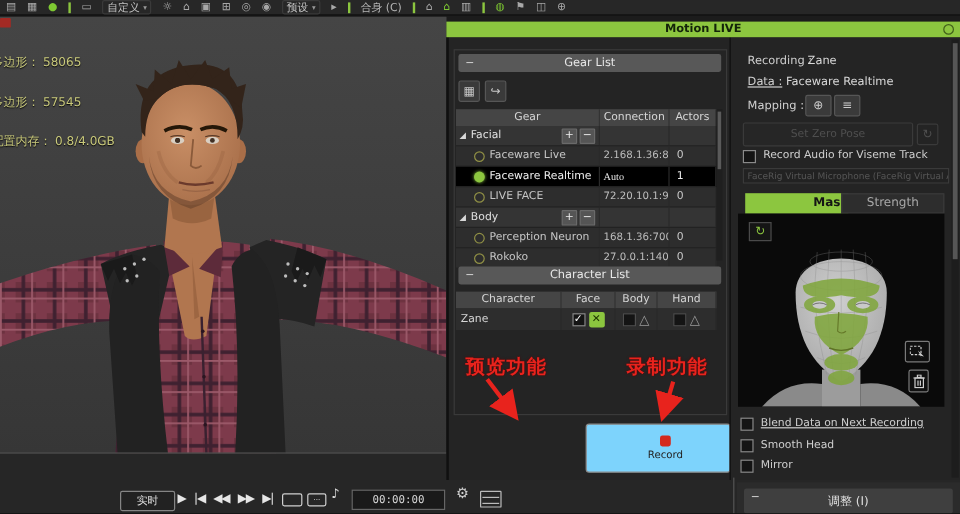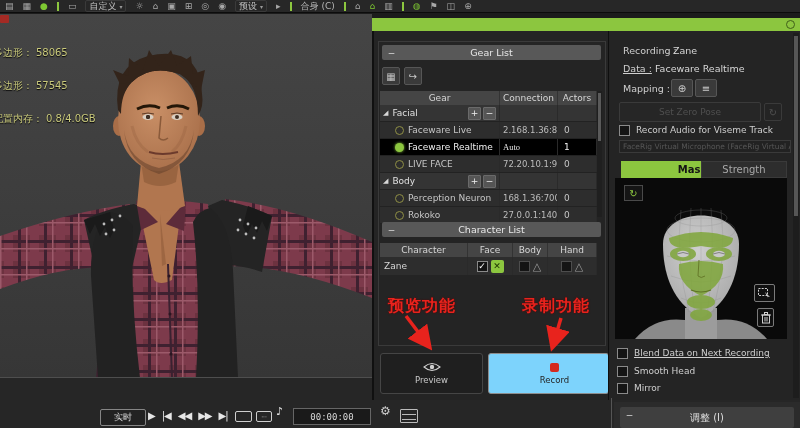--- a/index.html
+++ b/index.html
@@ -275,20 +275,21 @@
       <div>多边形 :  58065</div>
       <div>多边形 :  57545</div>
       <div>配置内存 :  0.8/4.0GB</div>
     </div>
   </div>
 
   <div class="vp-line"></div>
   <div class="bottom-strip"></div>
 
   <div class="ml-titlebar">
+    <div class="ml-title">Motion LIVE</div>
     <span class="tgear"></span>
   </div>
 
   <div class="ml-left">
     <div class="frame"></div>
 
     <div class="sec-header" style="left:8px;top:14px;width:219px;">
       <span class="collapse">−</span>
       <span>Gear List</span>
     </div>
@@ -402,27 +403,20 @@
           <span class="cb dim"></span>
           <span class="tri">△</span>
         </div>
         <div class="c">
           <span class="cb dim"></span>
           <span class="tri">△</span>
         </div>
       </div>
     </div>
 
-    <div class="big-btn btn-preview">
-      <svg width="18" height="10">
-        <path d="M1 5 Q9 -2 17 5 Q9 12 1 5 Z" fill="none" stroke="#cfcfcf" stroke-width="1.1"></path>
-        <circle cx="9" cy="5" r="2.2" fill="#cfcfcf"></circle>
-      </svg>
-      <span>Preview</span>
-    </div>
     <div class="big-btn btn-record">
       <span class="rec-dot"></span>
       <span>Record</span>
     </div>
   </div>
 
   <div class="ml-right">
     <span class="rp-label" style="left:14px;top:14px;">Recording :</span>
     <span class="rp-value" style="left:64px;top:14px;">Zane</span>
     <span class="rp-label" style="left:14px;top:32px;text-decoration:underline;">Data :</span>

